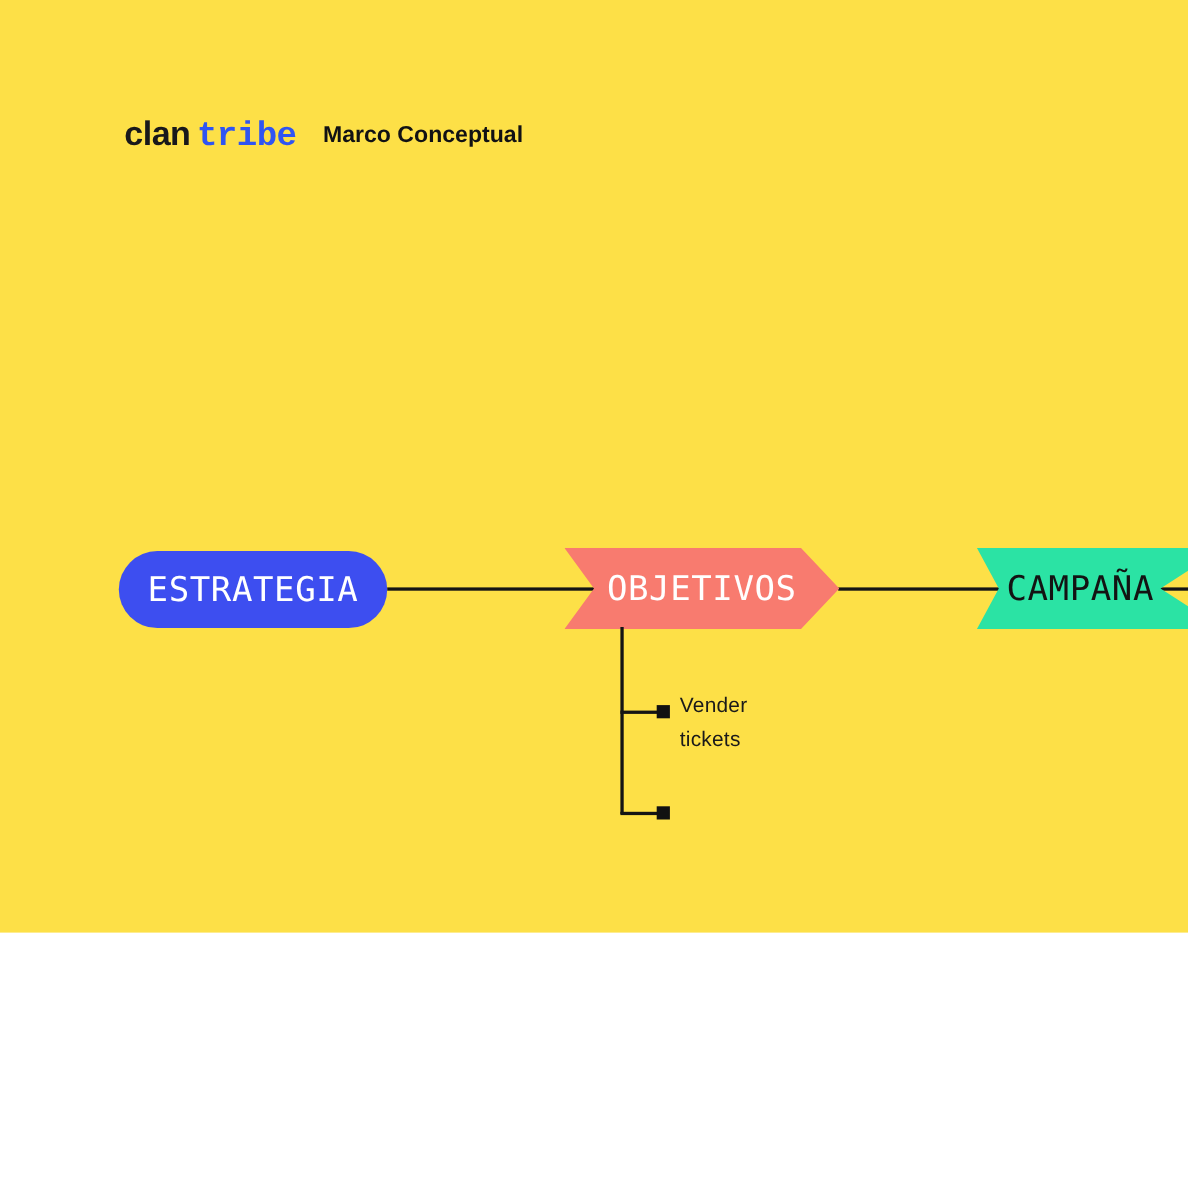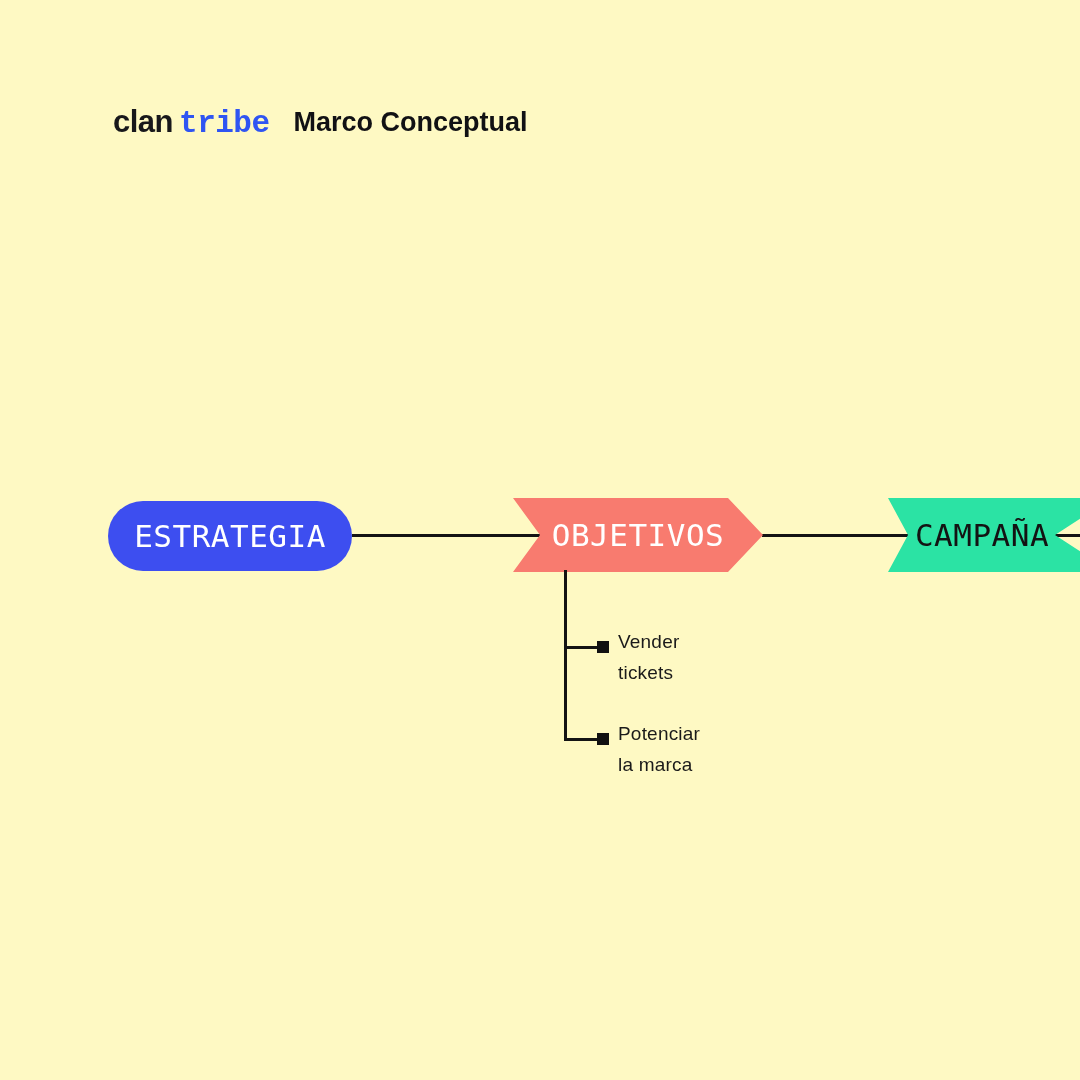--- a/index.html
+++ b/index.html
@@ -1,36 +1,36 @@
 <!DOCTYPE html>
 <html><head>
 <meta charset="utf-8">
 <style>
   html,body{margin:0;padding:0;background:#ffffff;}
   .canvas{
     position:relative;
-    width:1080px;height:1080px;
-    background:#fef9c3;
+    width:1080px;height:848px;
+    background:#fde047;
     overflow:hidden;
     font-family:"Liberation Sans", sans-serif;
   }
   
   .header{
     position:absolute;left:113px;top:104px;
     display:flex;align-items:center;
   }
   .logo{
     display:flex;align-items:baseline;
     font-weight:bold;font-size:31px;letter-spacing:-0.5px;
   }
   .logo-clan{color:#18181b;}
   .logo-tribe{color:#2f55f2;margin-left:6px;font-family:Liberation Mono, monospace;}
   .page-title{
     margin:0 0 0 24px;
-    font-size:27px;font-weight:bold;color:#111114;letter-spacing:0;
+    font-size:21px;font-weight:bold;color:#111114;letter-spacing:0;
   }
   
   .hline,.vline,.branch{position:absolute;background:#141414;}
   .hline{height:3px;}
   .vline{width:3px;}
   .branch{height:3px;}
   .bullet-square{position:absolute;width:12px;height:12px;background:#111111;}
   
   .node{
     position:absolute;
@@ -93,18 +93,14 @@
 
   <div class="branch" style="left:564px;top:646px;width:35px;"></div>
   <div class="bullet-square" style="left:597px;top:641px;"></div>
   <div class="obj-text obj-text-1">
     <div>Vender</div>
     <div>tickets</div>
   </div>
 
   <div class="branch" style="left:564px;top:738px;width:35px;"></div>
   <div class="bullet-square" style="left:597px;top:733px;"></div>
-  <div class="obj-text obj-text-2">
-    <div>Potenciar</div>
-    <div>la marca</div>
-  </div>
 
 </div>
 
 </body></html>

